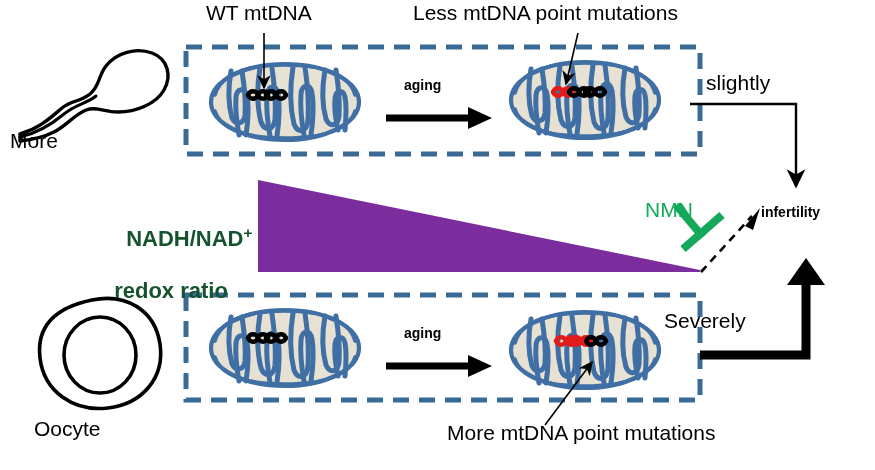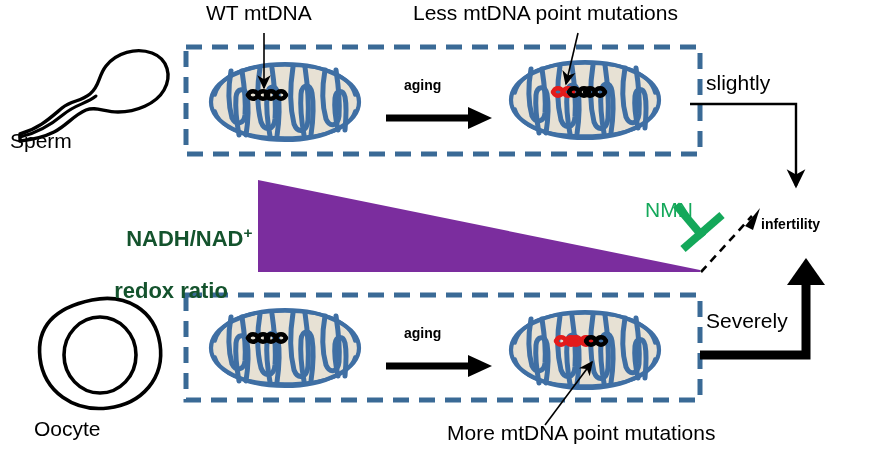--- a/index.html
+++ b/index.html
@@ -181,31 +181,31 @@
   <div class="lbl lbl-plain" style="left:206px; top:2px;">WT mtDNA</div>
 
   <div class="lbl lbl-plain" style="left:413px; top:2px;">Less mtDNA point mutations</div>
 
   <div class="lbl lbl-bold" style="left:404px; top:78px;">aging</div>
 
   <div class="lbl lbl-bold" style="left:404px; top:326px;">aging</div>
 
   <div class="lbl lbl-plain" style="left:706px; top:72px;">slightly</div>
 
-  <div class="lbl lbl-plain" style="left:706px; top:310px;">Severely</div>
-
-  <div class="lbl lbl-plain" style="left:10px; top:130px;">Sperm</div>
+  <div class="lbl lbl-plain" style="left:664px; top:310px;">Severely</div>
+
+  <div class="lbl lbl-plain" style="left:10px; top:130px;">More</div>
 
   <div class="lbl lbl-plain" style="left:34px; top:418px;">Oocyte</div>
 
   <div class="lbl lbl-plain" style="left:447px; top:422px;">More mtDNA point mutations</div>
 
   <div class="lbl lbl-green" style="left:645px; top:183px;">NMN</div>
 
-  <div class="lbl lbl-bold" style="left:761px; top:217px;">infertility</div>
+  <div class="lbl lbl-bold" style="left:761px; top:205px;">infertility</div>
 
   <div class="lbl" style="left:88px; top:198px; width:166px; text-align:center;">
     <div class="lbl-purple">
       <span>NADH/NAD</span><span class="sup">+</span>
     </div>
     <div class="lbl-purple">redox ratio</div>
   </div>
 
 </div>
 

